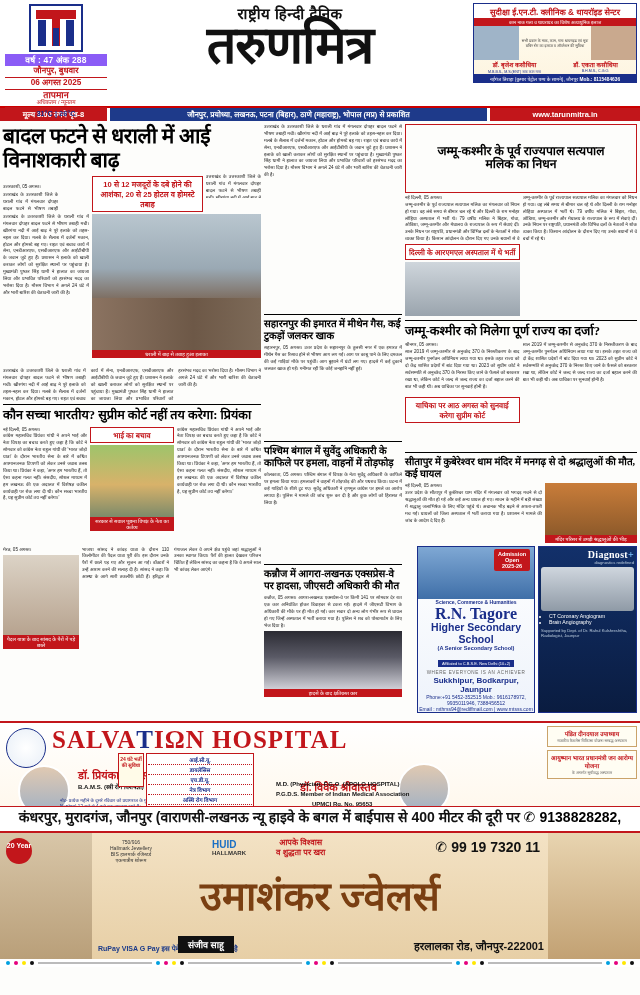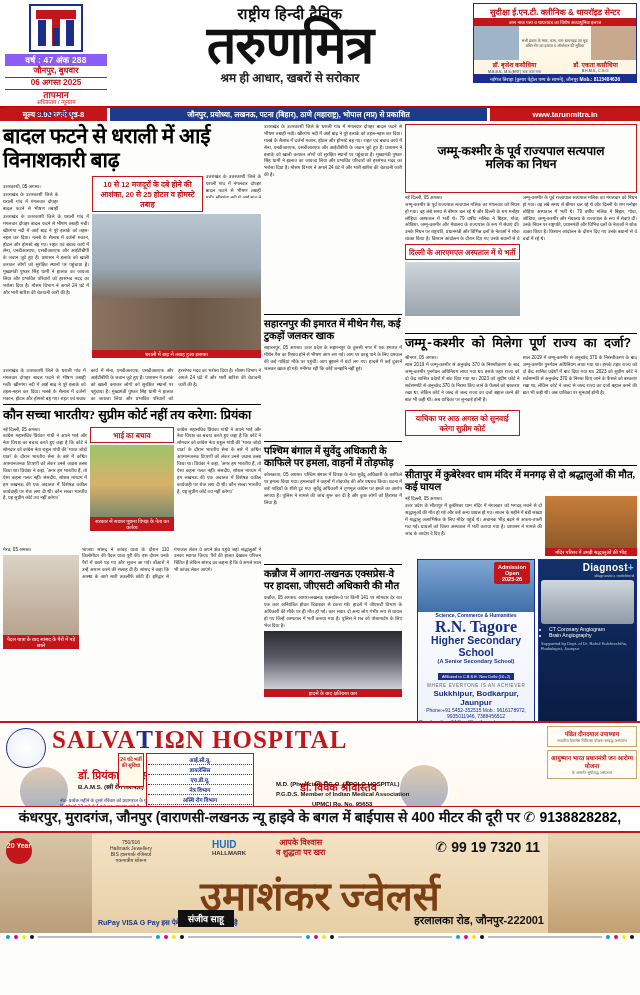--- a/index.html
+++ b/index.html
@@ -144,21 +144,21 @@
   .ad-school .name3 { font-size:5.6px; font-weight:bold; color:#1a2e8a; }
   .ad-school .affl { font-size:4px; background:#1a2e8a; color:#fff; display:inline-block; padding:1px 4px; }
   .ad-school .motto { font-size:4.6px; color:#666; letter-spacing:.6px; margin:1px 0; }
   .ad-school .addr { font-size:8px; font-weight:bold; color:#1a2e8a; }
   .ad-school .cont { font-size:5px; color:#1a2e8a; }
 
   .ad-diag {
     border:1px solid #1a2e8a; background:linear-gradient(#12306a,#0a1c40); color:#fff;
     overflow:hidden; padding:2px;
   }
-  .ad-diag .brand { font-size:10px; font-weight:bold; text-align:right; letter-spacing:.3px; }
+  .ad-diag .brand { font-size:10px; font-weight:bold; text-align:right; letter-spacing:.3px;font-family:Liberation Serif, serif; }
   .ad-diag .brand em { font-style:normal; color:#7fc4ff; }
   .ad-diag .tag { font-size:4.2px; text-align:right; color:#bcd; }
   .ad-diag .scanner { height:44px; background:linear-gradient(#cfd6de,#8f9aa6); border-radius:3px; margin:2px 0; }
   .ad-diag li { font-size:5.2px; margin-left:8px; }
 
   .ad-hosp { position:relative; height:112px; border-top:2px solid #c2161b; border-bottom:2px solid #c2161b;
              background:linear-gradient(#ffffff,#fff6e8); overflow:hidden; }
   .ad-hosp .title-en {
     position:absolute; left:52px; top:3px; font-size:25px; font-weight:bold; color:#c2161b;
     letter-spacing:1px; font-family:"Liberation Serif","DejaVu Serif",serif;
@@ -189,21 +189,21 @@
   .ad-hosp .scheme { border:1px solid #caa36a; background:#fffdf3; font-size:6px; font-weight:bold;
                      color:#c2161b; text-align:center; padding:3px 1px; margin-bottom:3px; }
   .ad-hosp .scheme span { display:block; font-size:3.8px; color:#555; font-weight:normal; }
   .ad-hosp .bottombar {
     position:absolute; left:0; right:0; bottom:0; height:25px; line-height:20px;
     background:#fff; border-top:1px solid #c2161b;
     font-size:14px; font-weight:bold; color:#111; text-align:center;
   }
   .ad-hosp .bottombar .ph { color:#000; }
 
-  .ad-jewel { position:relative; height:100px; background:linear-gradient(#f3e2c4,#e7cfa6); overflow:hidden; }
+  .ad-jewel { position:relative; height:126px; background:linear-gradient(#f3e2c4,#e7cfa6); overflow:hidden; }
   .ad-jewel .side { position:absolute; top:0; bottom:0; width:92px; }
   .ad-jewel .side.l { left:0; background:linear-gradient(#d8c6a8,#b99f79); }
   .ad-jewel .side.r { right:0; background:linear-gradient(#e8d4b0,#c2a173); }
   .ad-jewel .yr { position:absolute; left:6px; top:5px; width:26px; height:26px; border-radius:50%;
                   background:#c2161b; color:#fff; font-size:7px; font-weight:bold; text-align:center;
                   line-height:10px; padding-top:3px; }
   .ad-jewel .hall { position:absolute; left:110px; top:6px; font-size:5px; color:#333; text-align:center; }
   .ad-jewel .huid { position:absolute; left:212px; top:6px; font-size:10px; font-weight:bold; color:#1a6fc4; }
   .ad-jewel .huid span { display:block; font-size:6px; color:#333; }
   .ad-jewel .trust { position:absolute; left:276px; top:5px; font-size:8px; font-weight:bold; color:#c2161b;
@@ -241,21 +241,20 @@
       <div class="date-line">जौनपुर, बुधवार</div>
       <div class="date-line">06 अगस्त 2025</div>
       <div class="temp-title">तापमान</div>
       <div class="temp-sub">अधिकतम / न्यूनतम</div>
       <div class="temp-vals">31°C | 26°C</div>
     </div>
 
     <div class="title-zone">
       <div class="kicker">राष्ट्रीय हिन्दी दैनिक</div>
       <div class="paper-name">तरुणमित्र</div>
-      <div class="tagline">श्रम ही आधार, खबरों से सरोकार</div>
     </div>
 
     <div class="ad-ent">
       <div class="hd">सुदीक्षा ई.एन.टी. क्लीनिक &amp; थायरॉइड सेन्टर</div>
       <div class="sub">कान नाक गला व थायरायड का विशेष अत्याधुनिक इलाज</div>
       <div class="body">
         <div class="pic"></div>
         <div class="mid">सभी प्रकार के नाक, कान, गला थायराइड एवं मूक बधिर रोग का इलाज व ऑपरेशन की सुविधा</div>
         <div class="pic r"></div>
       </div>
@@ -364,21 +363,21 @@
           <div class="para">नई दिल्ली, 05 अगस्त।</div>
           <div class="para" style="height:40px; overflow:hidden;">जम्मू-कश्मीर के पूर्व राज्यपाल सत्यपाल मलिक का मंगलवार को निधन हो गया। वह लंबे समय से बीमार चल रहे थे और दिल्ली के राम मनोहर लोहिया अस्पताल में भर्ती थे। 79 वर्षीय मलिक ने बिहार, गोवा, ओडिशा, जम्मू-कश्मीर और मेघालय के राज्यपाल के रूप में सेवाएं दीं। उनके निधन पर राष्ट्रपति, प्रधानमंत्री और विभिन्न दलों के नेताओं ने शोक व्यक्त किया है। किसान आंदोलन के दौरान दिए गए उनके बयानों से वे चर्चा में रहे थे।</div>
           <div class="boxtitle-red">दिल्ली के आरएमएल अस्पताल में थे भर्ती</div>
           <div class="photo portrait" style="height:54px;"></div>
         </div>
         <div style="flex:1;">
           <div class="para" style="height:122px; overflow:hidden;">जम्मू-कश्मीर के पूर्व राज्यपाल सत्यपाल मलिक का मंगलवार को निधन हो गया। वह लंबे समय से बीमार चल रहे थे और दिल्ली के राम मनोहर लोहिया अस्पताल में भर्ती थे। 79 वर्षीय मलिक ने बिहार, गोवा, ओडिशा, जम्मू-कश्मीर और मेघालय के राज्यपाल के रूप में सेवाएं दीं। उनके निधन पर राष्ट्रपति, प्रधानमंत्री और विभिन्न दलों के नेताओं ने शोक व्यक्त किया है। किसान आंदोलन के दौरान दिए गए उनके बयानों से वे चर्चा में रहे थे।</div>
         </div>
       </div>
 
-      <div class="hl-sec" style="margin-top:16px;font-family:Liberation Mono, monospace;">जम्मू-कश्मीर को मिलेगा पूर्ण राज्य का दर्जा?</div>
+      <div class="hl-sec" style="margin-top:3px;">जम्मू-कश्मीर को मिलेगा पूर्ण राज्य का दर्जा?</div>
       <div style="display:flex; gap:3px; margin-top:2px;">
         <div style="flex:1;">
           <div class="para">श्रीनगर, 05 अगस्त।</div>
           <div class="para" style="height:46px; overflow:hidden;">साल 2019 में जम्मू-कश्मीर से अनुच्छेद 370 के निरस्तीकरण के बाद जम्मू-कश्मीर पुनर्गठन अधिनियम लाया गया था। इसके तहत राज्य को दो केंद्र शासित प्रदेशों में बांट दिया गया था। 2023 को सुप्रीम कोर्ट ने सर्वसम्मति से अनुच्छेद 370 के निरस्त किए जाने के फैसले को बरकरार रखा था, लेकिन कोर्ट ने जल्द से जल्द राज्य का दर्जा बहाल करने की बात भी कही थी। अब याचिका पर सुनवाई होनी है।</div>
           <div class="boxtitle-red">याचिका पर आठ अगस्त को सुनवाई करेगा सुप्रीम कोर्ट</div>
         </div>
         <div style="flex:1;">
           <div class="para" style="height:108px; overflow:hidden;">साल 2019 में जम्मू-कश्मीर से अनुच्छेद 370 के निरस्तीकरण के बाद जम्मू-कश्मीर पुनर्गठन अधिनियम लाया गया था। इसके तहत राज्य को दो केंद्र शासित प्रदेशों में बांट दिया गया था। 2023 को सुप्रीम कोर्ट ने सर्वसम्मति से अनुच्छेद 370 के निरस्त किए जाने के फैसले को बरकरार रखा था, लेकिन कोर्ट ने जल्द से जल्द राज्य का दर्जा बहाल करने की बात भी कही थी। अब याचिका पर सुनवाई होनी है।</div>
         </div>
       </div>

